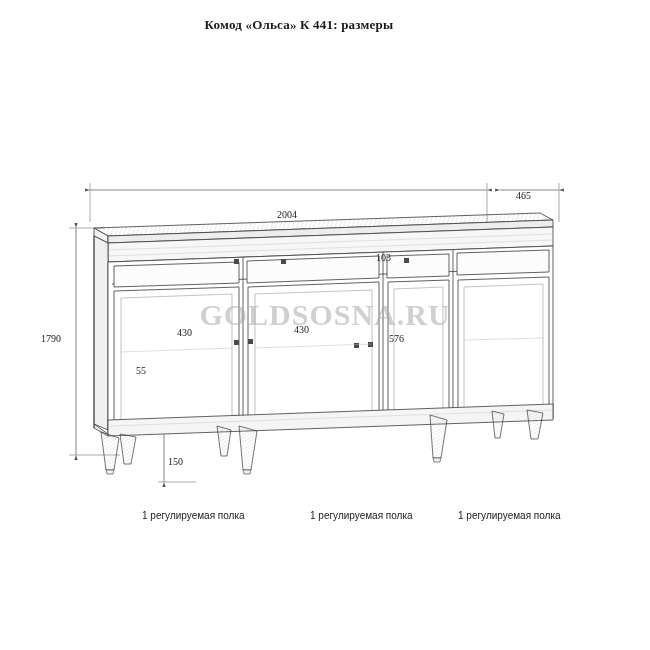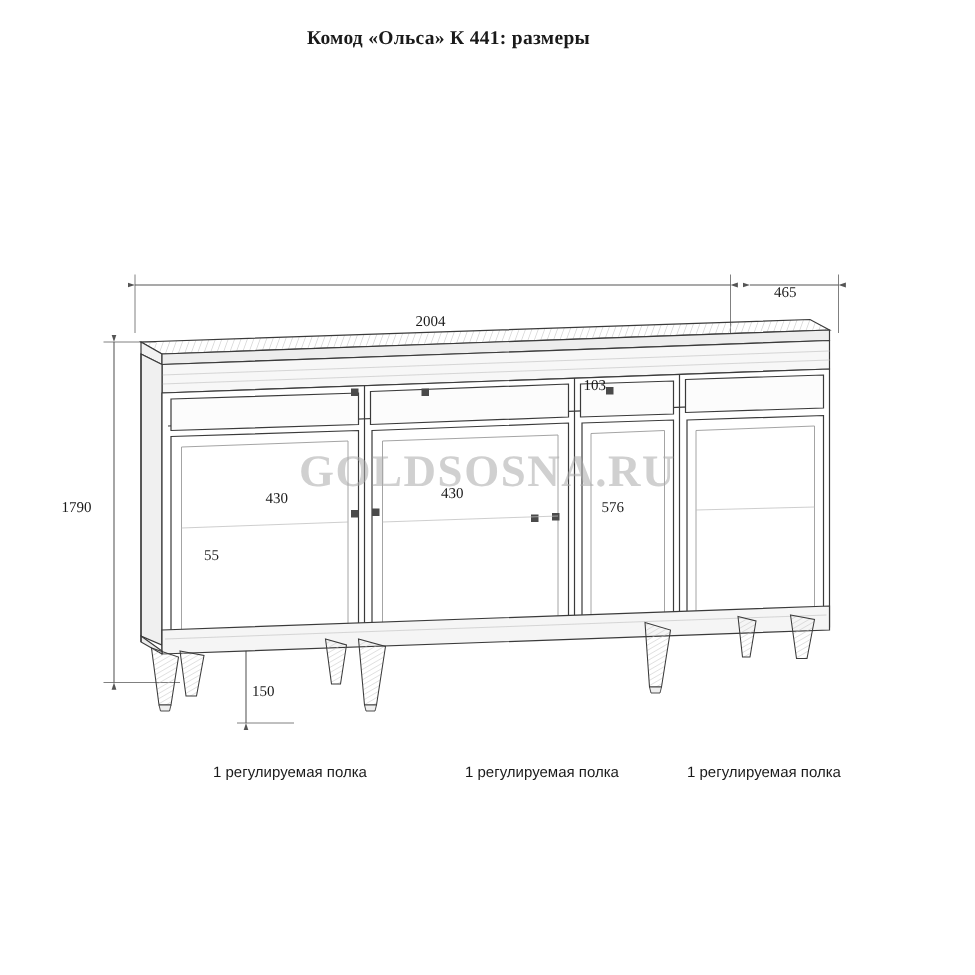--- a/index.html
+++ b/index.html
@@ -177,24 +177,24 @@
         <polygon points="433,458 441,458 440,462 434,462"></polygon>
       </g>
 
       <line x1="94" y1="236" x2="94" y2="428" stroke="#3a3a3a" stroke-width="0.8"></line>
     </g>
   </svg>
 
   <div class="dim-label" style="left:277px; top:173px;margin-top:36px;">2004</div>
   <div class="dim-label" style="left:516px; top:163px;margin-top:27px;">465</div>
   <div class="dim-label" style="left:41px; top:333px;">1790</div>
-  <div class="dim-label" style="left:389px; top:252px;">103</div>
+  <div class="dim-label" style="left:376px; top:252px;">103</div>
   <div class="dim-label" style="left:177px; top:327px;">430</div>
   <div class="dim-label" style="left:294px; top:324px;">430</div>
-  <div class="dim-label" style="left:389px; top:333px;margin-left:12px;">576</div>
+  <div class="dim-label" style="left:389px; top:333px;">576</div>
   <div class="dim-label" style="left:136px; top:365px;">55</div>
   <div class="dim-label" style="left:168px; top:456px;">150</div>
 
   <div class="note" style="left:142px; top:510px;">1 регулируемая полка</div>
   <div class="note" style="left:310px; top:510px;">1 регулируемая полка</div>
   <div class="note" style="left:458px; top:510px;">1 регулируемая полка</div>
 
   <div id="watermark">GOLDSOSNA.RU</div>
 </div>
 

